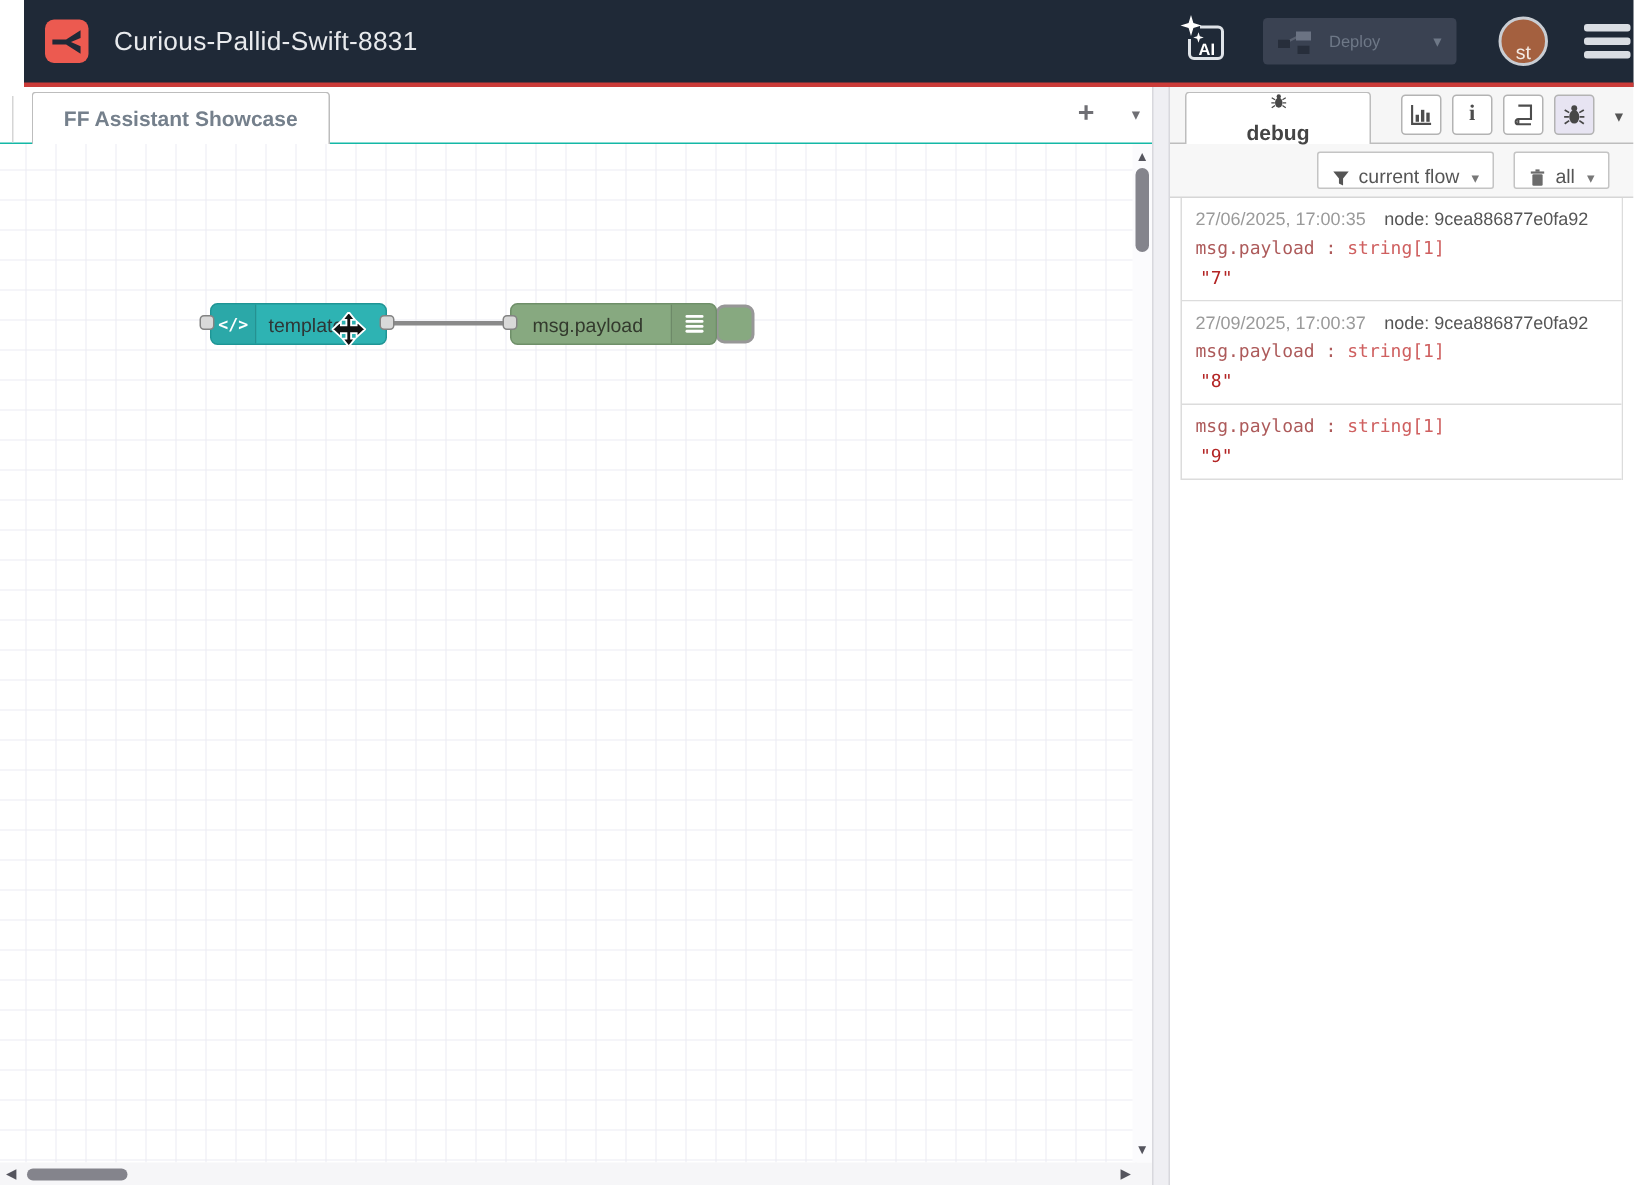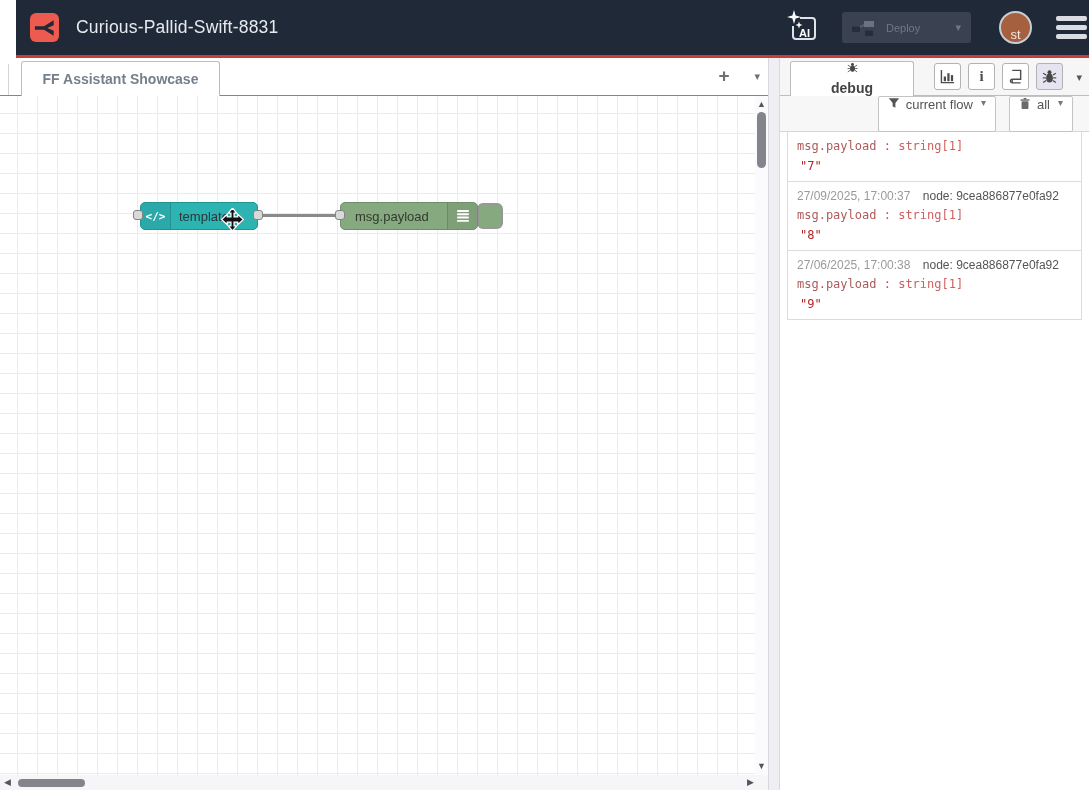--- a/index.html
+++ b/index.html
@@ -92,22 +92,22 @@
   .sb-iconbtn { width:27px; height:27px; background:#fff; border:1px solid #b3b3b3;
                 border-radius:3px; display:flex; align-items:center; justify-content:center;
                 color:#4d4d4d; }
   .sb-iconbtn.active { background:#e7e4f2; }
   .sb-info-glyph { font-family:"Liberation Serif", serif; font-weight:bold; font-size:15px; }
   .sb-tabs-caret { position:absolute; right:7px; top:13px; font-size:11px; color:#555; }
 
   .sb-filter { height:36px; background:#f7f7f7; border-bottom:1px solid #d6d6d6;
                display:flex; align-items:center; justify-content:flex-end; gap:13px;
                padding-right:16px; }
-  .sb-btn { height:36px; background:#fff; border:1px solid #c4c4c4; border-radius:2px;
-            display:flex; align-items:flex-start; gap:6px; padding:0 9px;
+  .sb-btn { height:25px; background:#fff; border:1px solid #c4c4c4; border-radius:2px;
+            display:flex; align-items:flex-end; gap:6px; padding:0 9px;
             color:#555; font-size:13px; }
   .sb-btn .caret { font-size:10px; color:#777; margin-left:2px; }
 
   .sb-messages { flex:1; overflow:hidden; padding:0 7px; }
   .dbg-list { border-left:1px solid #dcdcdc; border-right:1px solid #dcdcdc; }
   .dbg-msg { padding:7px 9px 8px 9px; border-bottom:1px solid #dcdcdc; background:#fff; }
   .dbg-meta { font-size:12px; margin-bottom:5px; }
   .dbg-ts { color:#9a9a9a; }
   .dbg-node { color:#555; margin-left:9px; }
   .dbg-path { font-family:"DejaVu Sans Mono", monospace; font-size:12px; margin-bottom:6px; }
@@ -293,42 +293,42 @@
             <rect x="5.4" y="1" width="3.2" height="1.8" fill="#6b6b6b"></rect>
           </svg>
           <span>all</span>
           <span class="caret">▾</span>
         </div>
       </div>
 
       <div class="sb-messages">
         <div class="dbg-list">
   <div class="dbg-msg">
+    <div class="dbg-meta">
+      <span class="dbg-ts">27/06/2025, 17:00:35</span>
+      <span class="dbg-node">node: 9cea886877e0fa92</span>
+    </div>
     <div class="dbg-path">
       <span class="p">msg.payload</span><span class="s"> : </span><span class="t">string[1]</span>
     </div>
     <div class="dbg-val">"7"</div>
   </div>
 
   <div class="dbg-msg">
     <div class="dbg-meta">
       <span class="dbg-ts">27/09/2025, 17:00:37</span>
       <span class="dbg-node">node: 9cea886877e0fa92</span>
     </div>
     <div class="dbg-path">
       <span class="p">msg.payload</span><span class="s"> : </span><span class="t">string[1]</span>
     </div>
     <div class="dbg-val">"8"</div>
   </div>
 
   <div class="dbg-msg">
-    <div class="dbg-meta">
-      <span class="dbg-ts">27/06/2025, 17:00:38</span>
-      <span class="dbg-node">node: 9cea886877e0fa92</span>
-    </div>
     <div class="dbg-path">
       <span class="p">msg.payload</span><span class="s"> : </span><span class="t">string[1]</span>
     </div>
     <div class="dbg-val">"9"</div>
   </div>
 </div>
       </div>
     </div>
   </div>
 </div>

